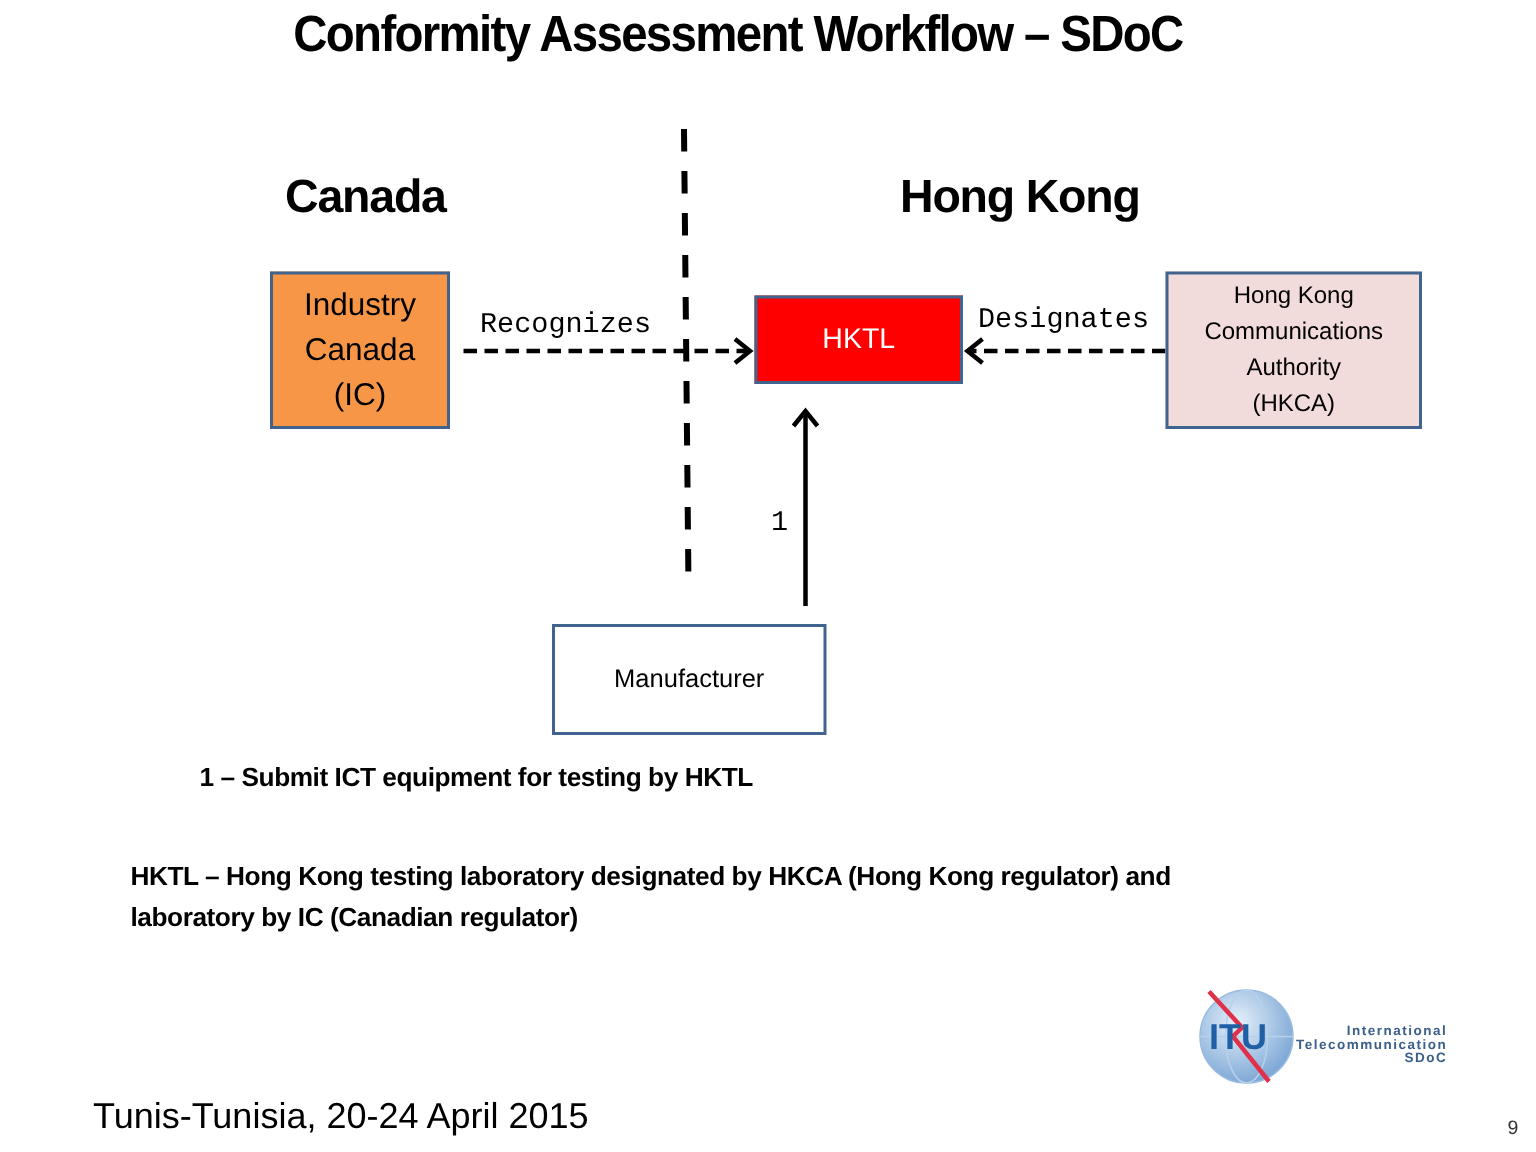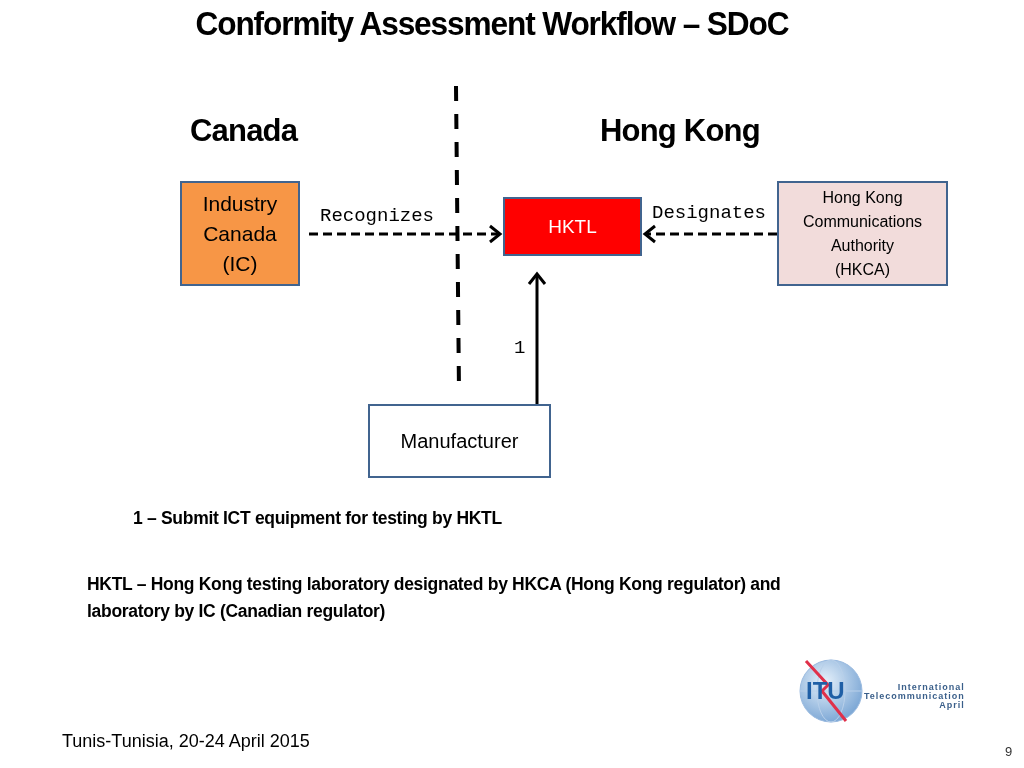--- a/index.html
+++ b/index.html
@@ -16,21 +16,21 @@
     .region {
       font-weight: bold; font-size: 31px; letter-spacing: -0.8px;
     }
     .box {
       position: absolute; box-sizing: border-box; border: 2px solid #41648f;
       display: flex; align-items: center; justify-content: center; text-align: center;
     }
     .box span { display: block; }
     .edge-label { font-size: 19px; font-family: Liberation Mono, monospace; }
     .notes { font-weight: bold; font-size: 17.5px; letter-spacing: -0.3px; }
-    .footer { font-size: 18px; }
+    .footer { font-size: 24px; }
     svg { position: absolute; left: 0; top: 0; }
   </style>
 </head>
 <body>
 
 <div class="abs title">Conformity Assessment Workflow – SDoC</div>
 
 <div class="abs region" style="left:190px; top:113px;">Canada</div>
 <div class="abs region" style="left:600px; top:113px;">Hong Kong</div>
 
@@ -62,21 +62,21 @@
 
 <div class="box" style="left:777px; top:181px; width:171px; height:105px; background:#f2dcdb; font-size:16px; line-height:24px;">
   <div>
     <span>Hong Kong</span>
     <span>Communications</span>
     <span>Authority</span>
     <span>(HKCA)</span>
   </div>
 </div>
 
-<div class="box" style="left:368px; top:404px; width:183px; height:74px; background:#ffffff; font-size:20px;">
+<div class="box" style="left:368px; top:416px; width:183px; height:74px; background:#ffffff; font-size:17px;">
   <span>Manufacturer</span>
 </div>
 
 <div class="abs edge-label" style="left:320px; top:205px;">Recognizes</div>
 <div class="abs edge-label" style="left:652px; top:202px;">Designates</div>
 <div class="abs edge-label" style="left:514px; top:337px;">1</div>
 
 <div class="abs notes" style="left:87px; top:508px;margin-left:46px;">1 – Submit ICT equipment for testing by HKTL</div>
 <div class="abs notes" style="left:87px; top:574px;">HKTL – Hong Kong testing laboratory designated by HKCA (Hong Kong regulator) and</div>
 <div class="abs notes" style="left:87px; top:601px;">laboratory by IC (Canadian regulator)</div>
@@ -91,18 +91,18 @@
     </defs>
     <circle cx="33" cy="36" r="31" fill="url(#g)" stroke="#9bbbe0" stroke-width="1"></circle>
     <ellipse cx="33" cy="36" rx="14" ry="31" fill="none" stroke="#b9d0ea" stroke-width="1"></ellipse>
     <line x1="2" y1="36" x2="64" y2="36" stroke="#b9d0ea" stroke-width="1"></line>
     <polyline points="8,6 30,30 24,36 48,66" fill="none" stroke="#e0304a" stroke-width="3"></polyline>
     <text x="8" y="44" font-family="Liberation Sans, sans-serif" font-weight="bold" font-size="24" fill="#1f5fa6">ITU</text>
   </svg>
   <div class="abs" style="left:66px; top:28px; font-size:9px; font-weight:bold; line-height:9px; color:#3a5f8a; letter-spacing:1px;text-align:right;">
     <div>International</div>
     <div>Telecommunication</div>
-    <div>April</div>
+    <div>SDoC</div>
   </div>
 </div>
 
 <div class="abs footer" style="left:62px; top:731px;">Tunis-Tunisia, 20-24 April 2015</div>
 <div class="abs" style="left:1005px; top:744px; font-size:13px; color:#333;">9</div>
 
 </body></html>

